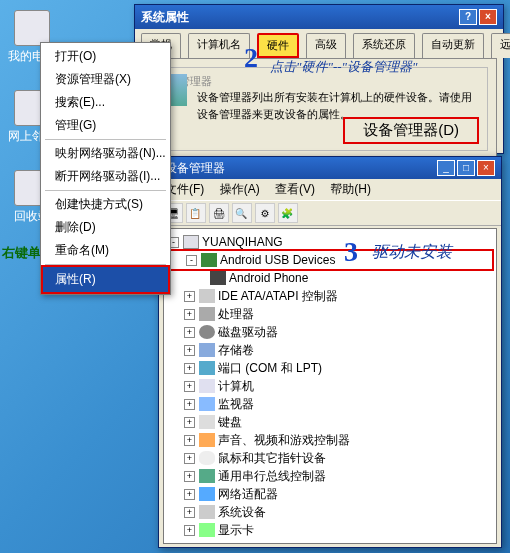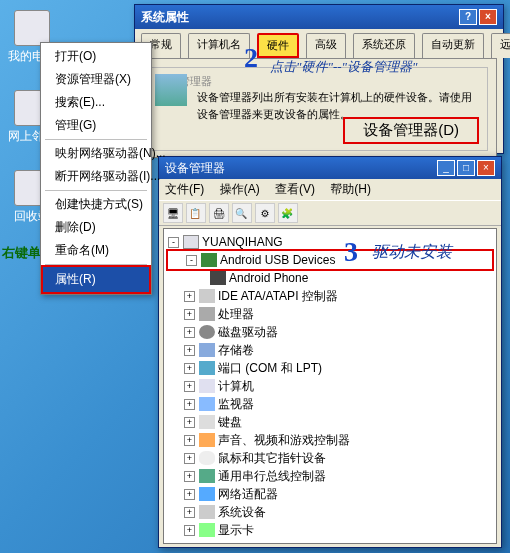--- a/index.html
+++ b/index.html
@@ -23,21 +23,21 @@
 .sysprop .tabs .tab.active { background: #fde047; position: relative; z-index: 2; }
 .sysprop .tab-hw { border: 2px solid #e00000 !important; }
 .sysprop .panel { margin: 0 6px 6px 6px; border: 1px solid #888; background: #ece9d8; padding: 8px; height: 100px; }
 .sysprop .panel-inner { border: 1px solid #bbb; padding: 6px; background: #ece9d8; height: 84px; position: relative; }
 .sysprop .panel-inner .desc { font-size: 11px; line-height: 1.5; margin-left: 40px; }
 .sysprop .panel-inner .iconleft { position: absolute; left: 4px; top: 6px; width: 32px; height: 32px; }
 .sysprop .devmgr-btn { position: absolute; right: 8px; bottom: 6px; padding: 2px 18px; border: 2px solid #e00000; background: #ece9d8; cursor: pointer; font-size: 15px; }
 .sysprop .legend { font-size: 11px; color: #888; }
 
 
-.ctxmenu { position: absolute; top: 42px; left: 40px; width: 112px; background: #fff; border: 1px solid #7a7a7a; box-shadow: 2px 2px 6px rgba(0,0,0,0.35); padding: 2px 0; z-index: 5; }
+.ctxmenu { position: absolute; top: 42px; left: 40px; width: 131px; background: #fff; border: 1px solid #7a7a7a; box-shadow: 2px 2px 6px rgba(0,0,0,0.35); padding: 2px 0; z-index: 5; }
 .ctxmenu .item { padding: 3px 14px 3px 14px; font-size: 12px; cursor: pointer; white-space: nowrap; }
 .ctxmenu .sep { height: 1px; background: #c0c0c0; margin: 2px 4px; }
 .ctxmenu .item.highlight { background: #1c4fa8; color: #fff; border: 2px solid #e00000; margin: -2px 0; padding: 4px 12px; }
 
 
 .devmgr { position: absolute; top: 156px; left: 158px; width: 344px; height: 392px; background: #ece9d8; border: 1px solid #0a246a; box-shadow: 2px 2px 8px rgba(0,0,0,0.4); }
 .devmgr .titlebar { height: 22px; background: linear-gradient(#2a6dd0, #1c4fa8); color: #fff; display: flex; align-items: center; padding: 0 6px; }
 .devmgr .titlebar .title-text { flex: 1; font-size: 12px; }
 .devmgr .titlebar .tb-btn { width: 18px; height: 16px; background: #3a7ad0; border: 1px solid #fff; margin-left: 2px; text-align: center; line-height: 14px; cursor: pointer; font-size: 10px; }
 .devmgr .titlebar .tb-close { background: #d84b2a; }

